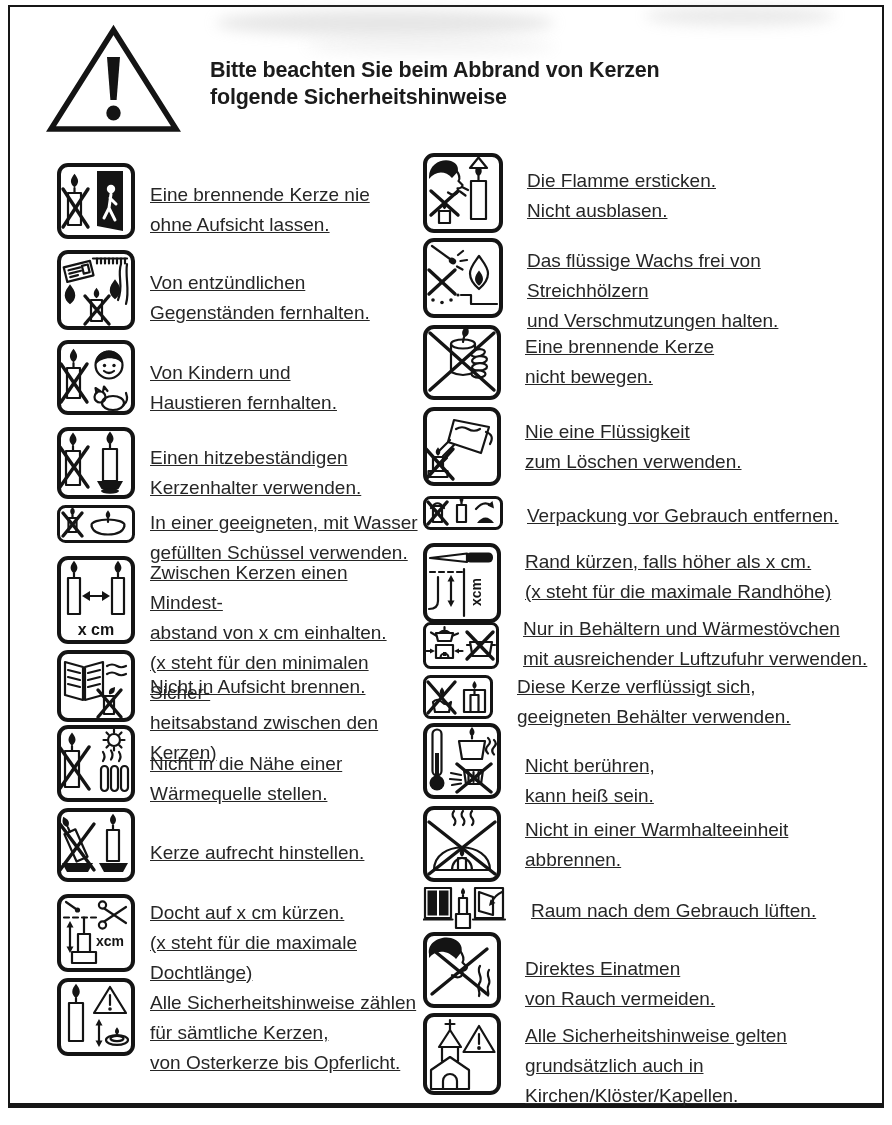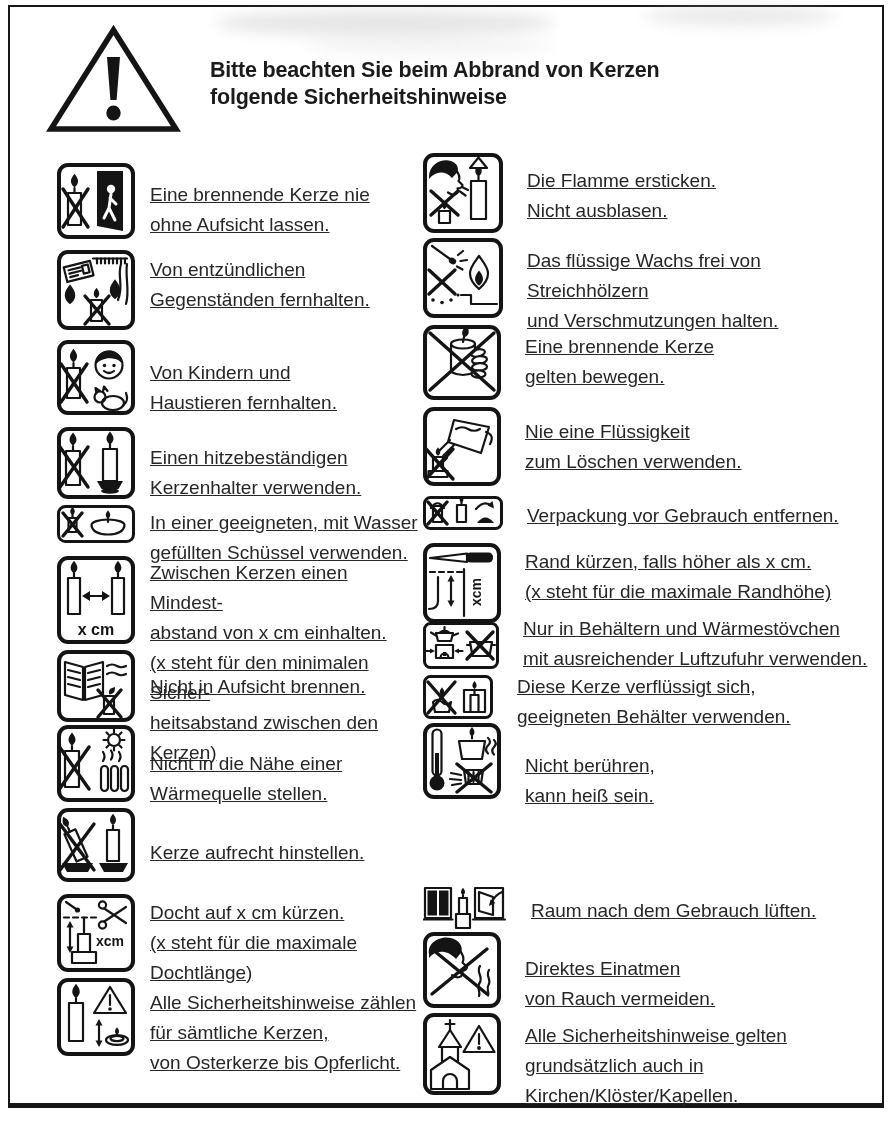--- a/index.html
+++ b/index.html
@@ -87,21 +87,21 @@
           <rect class="st" x="26" y="17" width="6" height="8" stroke-width="1.4"></rect>
         </g>
         <use href="#flame" class="fl" transform="translate(13,48) scale(1.05)"></use>
         <use href="#flame" class="fl" transform="translate(58,43) scale(1.05)"></use>
         <rect class="stf" x="34" y="50" width="11" height="21"></rect>
         <use href="#flame" class="fl" transform="translate(39.5,45) scale(0.55)"></use>
         <line class="xx" x1="28" y1="46" x2="52" y2="74"></line>
         <line class="xx" x1="52" y1="46" x2="28" y2="74"></line>
       </svg>
     </div>
-    <div class="txt" style="margin-top:5px">Von entzündlichen
+    <div class="txt" style="margin-top:18px">Von entzündlichen
 Gegenständen fernhalten.</div>
   </div>
 
   <div class="row lrow" style="top:340px">
     <div class="icon">
       <svg viewBox="0 0 78 75" width="78" height="75">
         <rect class="bd" x="2" y="2" width="74" height="71" rx="9"></rect>
         <rect class="stf" x="10" y="28" width="13" height="30"></rect>
         <line class="st" x1="16.5" y1="28" x2="16.5" y2="23"></line>
         <use href="#flame" class="fl" transform="translate(16.5,18) scale(0.72)"></use>
@@ -347,21 +347,21 @@
           <ellipse cx="55" cy="28" rx="7" ry="3.6" transform="rotate(-12 55 28)"></ellipse>
           <ellipse cx="56.5" cy="35" rx="7.5" ry="3.8" transform="rotate(-8 56.5 35)"></ellipse>
           <ellipse cx="56.5" cy="42" rx="7.5" ry="3.8" transform="rotate(-4 56.5 42)"></ellipse>
           <ellipse cx="55.5" cy="49" rx="7" ry="3.6"></ellipse>
         </g>
         <line class="xx" x1="7" y1="8" x2="71" y2="65" stroke-width="4.6"></line>
         <line class="xx" x1="71" y1="8" x2="7" y2="65" stroke-width="4.6"></line>
       </svg>
     </div>
     <div class="txt" style="margin-top:7px">Eine brennende Kerze
-gelten bewegen.</div>
+nicht bewegen.</div>
   </div>
 
   <div class="row rrow" style="top:407px">
     <div class="icon">
       <svg viewBox="0 0 78 79" width="78" height="79">
         <rect class="bd" x="2" y="2" width="74" height="75" rx="9"></rect>
         <polygon class="stf" points="31,13 66,20 58,46 25,35" stroke-width="2.4"></polygon>
         <path class="st" d="M63,25 q9,3 4,12" stroke-width="2.4"></path>
         <path class="st" d="M33,22 q6,-3.5 12,0 q6,3.5 12,0" stroke-width="1.8"></path>
         <path class="st" d="M27,33 L15,45 M31,38 L20,49 M24,51 l-3,3" stroke-width="2"></path>
@@ -470,20 +470,36 @@
         <path class="st" d="M45.5,49 v10 M50.5,49 v10 M55.5,49 v10" stroke-width="1.4"></path>
         <path class="st" d="M28,50 l10,2 M27,56 l11,1 M29,62 l9,-1.5" stroke-width="1.8"></path>
         <line class="xx" x1="34" y1="41" x2="68" y2="69" stroke-width="3.2"></line>
         <line class="xx" x1="68" y1="41" x2="34" y2="69" stroke-width="3.2"></line>
       </svg>
     </div>
     <div class="txt" style="margin-top:28px">Nicht berühren,
 kann heiß sein.</div>
   </div>
 
+  <div class="row rrow" style="top:806px">
+    <div class="icon">
+      <svg viewBox="0 0 78 76" width="78" height="76">
+        <rect class="bd" x="2" y="2" width="74" height="72" rx="9"></rect>
+        <path class="st" d="M31,5 q-3,3.5 0,7 q3,3.5 0,7 M40,5 q-3,3.5 0,7 q3,3.5 0,7 M49,5 q-3,3.5 0,7 q3,3.5 0,7" stroke-width="2"></path>
+        <path class="stf" d="M11,64 C11,34 67,34 67,64 Z" stroke-width="2.4"></path>
+        <path class="st" d="M29,64 A10,12 0 0 1 49,64" stroke-width="2.2"></path>
+        <rect class="st" x="35" y="52" width="8" height="12" stroke-width="1.7"></rect>
+        <use href="#flame" class="fl" transform="translate(39,48) scale(0.45)"></use>
+        <line class="xx" x1="6" y1="16" x2="72" y2="68" stroke-width="4.6"></line>
+        <line class="xx" x1="72" y1="16" x2="6" y2="68" stroke-width="4.6"></line>
+      </svg>
+    </div>
+    <div class="txt" style="margin-top:9px">Nicht in einer Warmhalteeinheit
+abbrennen.</div>
+  </div>
 
   <div class="row rrow" style="top:886px">
     <div class="icon">
       <svg viewBox="0 0 84 44" width="84" height="44">
         <rect class="st" x="2" y="2" width="26" height="30" stroke-width="2.4"></rect>
         <rect class="fl" x="4.5" y="4.5" width="9.5" height="25"></rect>
         <rect class="fl" x="16" y="4.5" width="9.5" height="25"></rect>
         <line class="st" x1="0.5" y1="33.5" x2="29.5" y2="33.5" stroke-width="2"></line>
         <rect class="st" x="33" y="28" width="14" height="14" stroke-width="1.8"></rect>
         <rect class="stf" x="36" y="12" width="8" height="16" stroke-width="1.7"></rect>

